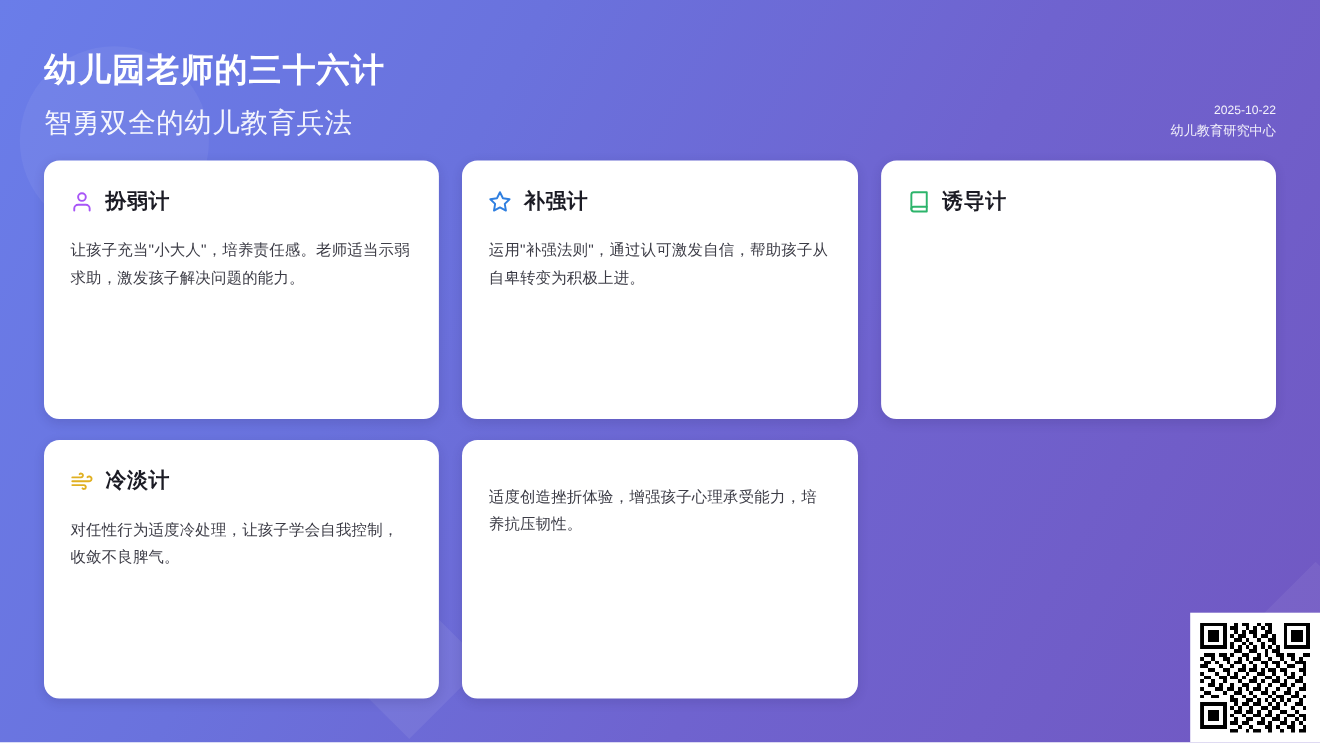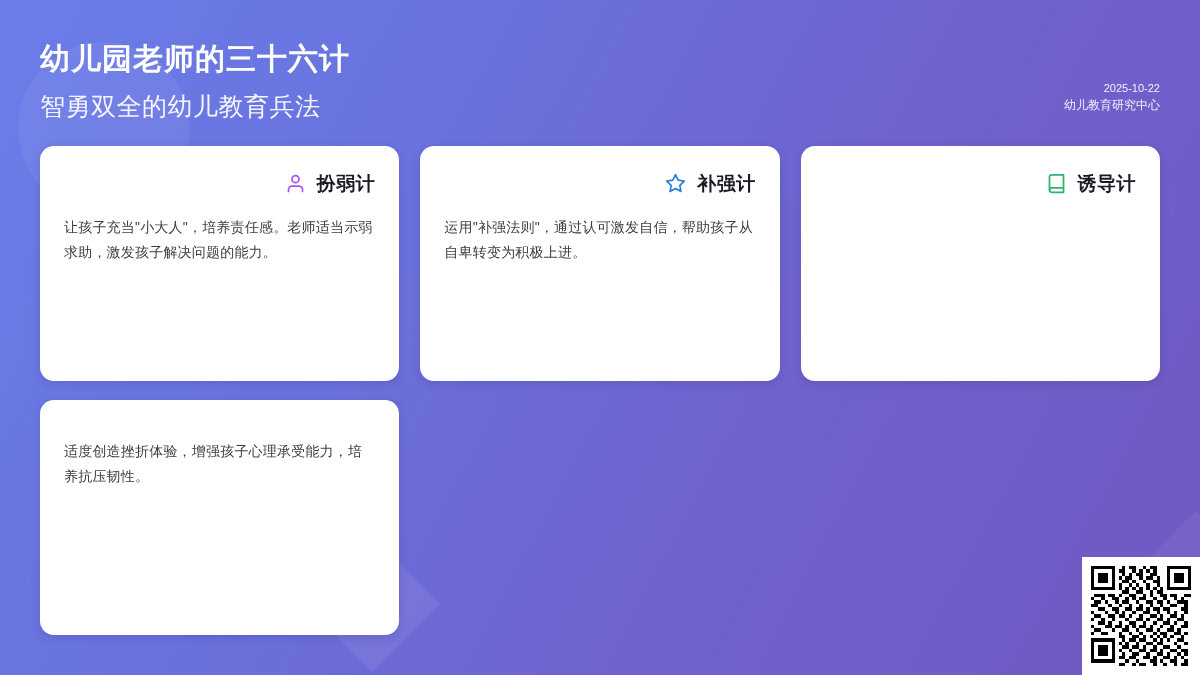--- a/index.html
+++ b/index.html
@@ -57,21 +57,21 @@
   
   .header {
     position: absolute;
     left: 0;
     top: 0;
     width: 1200px;
     height: 128px;
     padding: 0 40px;
     box-sizing: border-box;
     display: flex;
-    align-items: center;
+    align-items: flex-end;
     justify-content: space-between;
   }
   .header-left {
     padding-top: 34px;
   }
   .title {
     font-size: 30px;
     line-height: 1.25;
     font-weight: 700;
     color: #ffffff;
@@ -125,21 +125,20 @@
     box-shadow: 0 3px 10px rgba(40,30,90,0.16);
     padding: 22px 24px 20px 24px;
     box-sizing: border-box;
     overflow: hidden;
   }
   .card-head {
     display: flex;
     align-items: center;
     gap: 11px;
     height: 30px;
-    justify-content: flex-end;
   }
   .card-icon {
     width: 21px;
     height: 21px;
     flex: 0 0 21px;
     display: flex;
     align-items: center;
     justify-content: center;
   }
   .card-icon svg {
@@ -231,20 +230,33 @@
         <span class="card-icon">
           <svg viewBox="0 0 24 24" fill="none" stroke="#2cb46b" stroke-width="2" stroke-linecap="round" stroke-linejoin="round">
             <path d="M4 19.5A2.5 2.5 0 0 1 6.5 17H20"></path>
             <path d="M6.5 2H20v20H6.5A2.5 2.5 0 0 1 4 19.5v-15A2.5 2.5 0 0 1 6.5 2z"></path>
           </svg>
         </span>
         <span class="card-title">诱导计</span>
       </div>
     </div>
 
+    <div class="card">
+      <div class="card-head">
+        <span class="card-icon">
+          <svg viewBox="0 0 24 24" fill="none" stroke="#e0b022" stroke-width="2" stroke-linecap="round" stroke-linejoin="round">
+            <path d="M9.59 4.59A2 2 0 1 1 11 8H2"></path>
+            <path d="M12.59 19.41A2 2 0 1 0 14 16H2"></path>
+            <path d="M17.73 7.73A2.5 2.5 0 1 1 19.5 12H2"></path>
+          </svg>
+        </span>
+        <span class="card-title">冷淡计</span>
+      </div>
+      <div class="card-desc">对任性行为适度冷处理，让孩子学会自我控制，收敛不良脾气。</div>
+    </div>
 
     <div class="card">
       <div class="card-desc">适度创造挫折体验，增强孩子心理承受能力，培养抗压韧性。</div>
     </div>
 
 
   </div>
 
   <div class="qr-wrap">
     <svg viewBox="0 0 29 29" shape-rendering="crispEdges">

